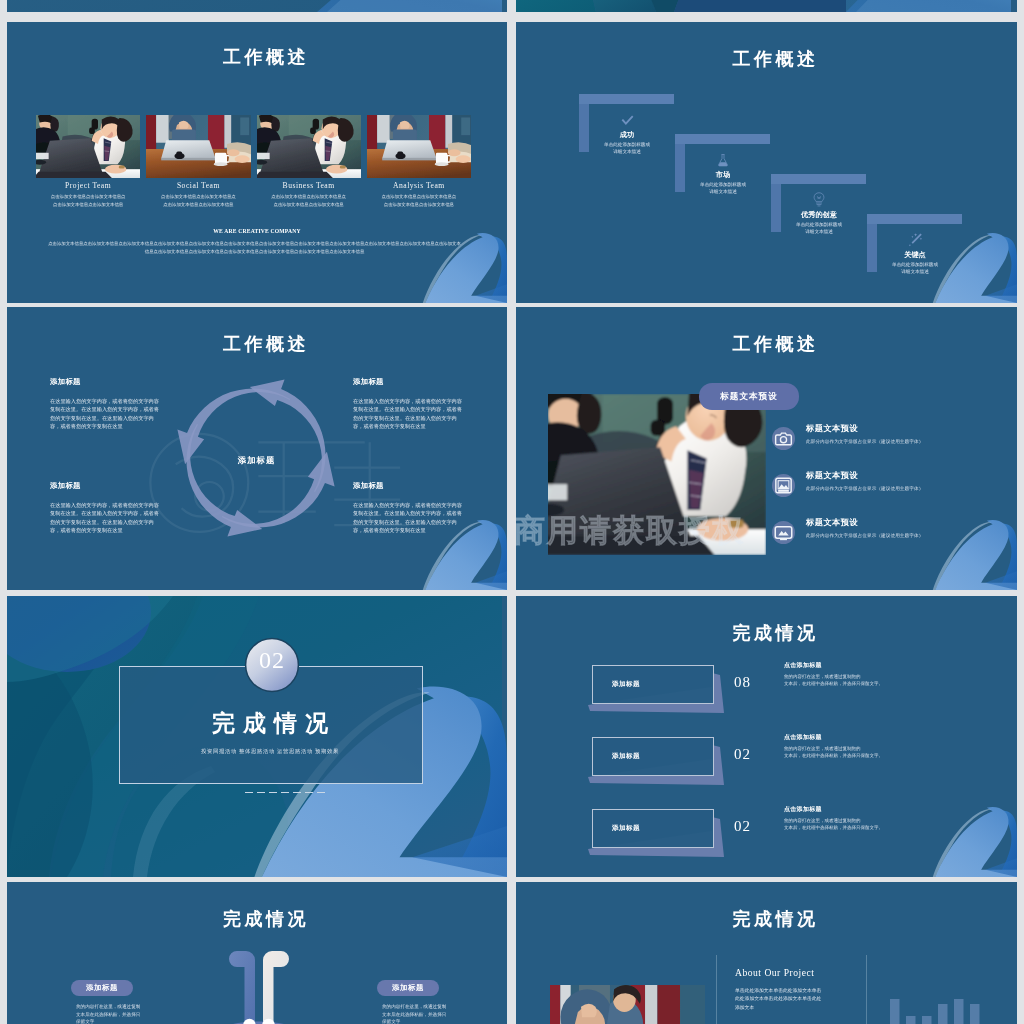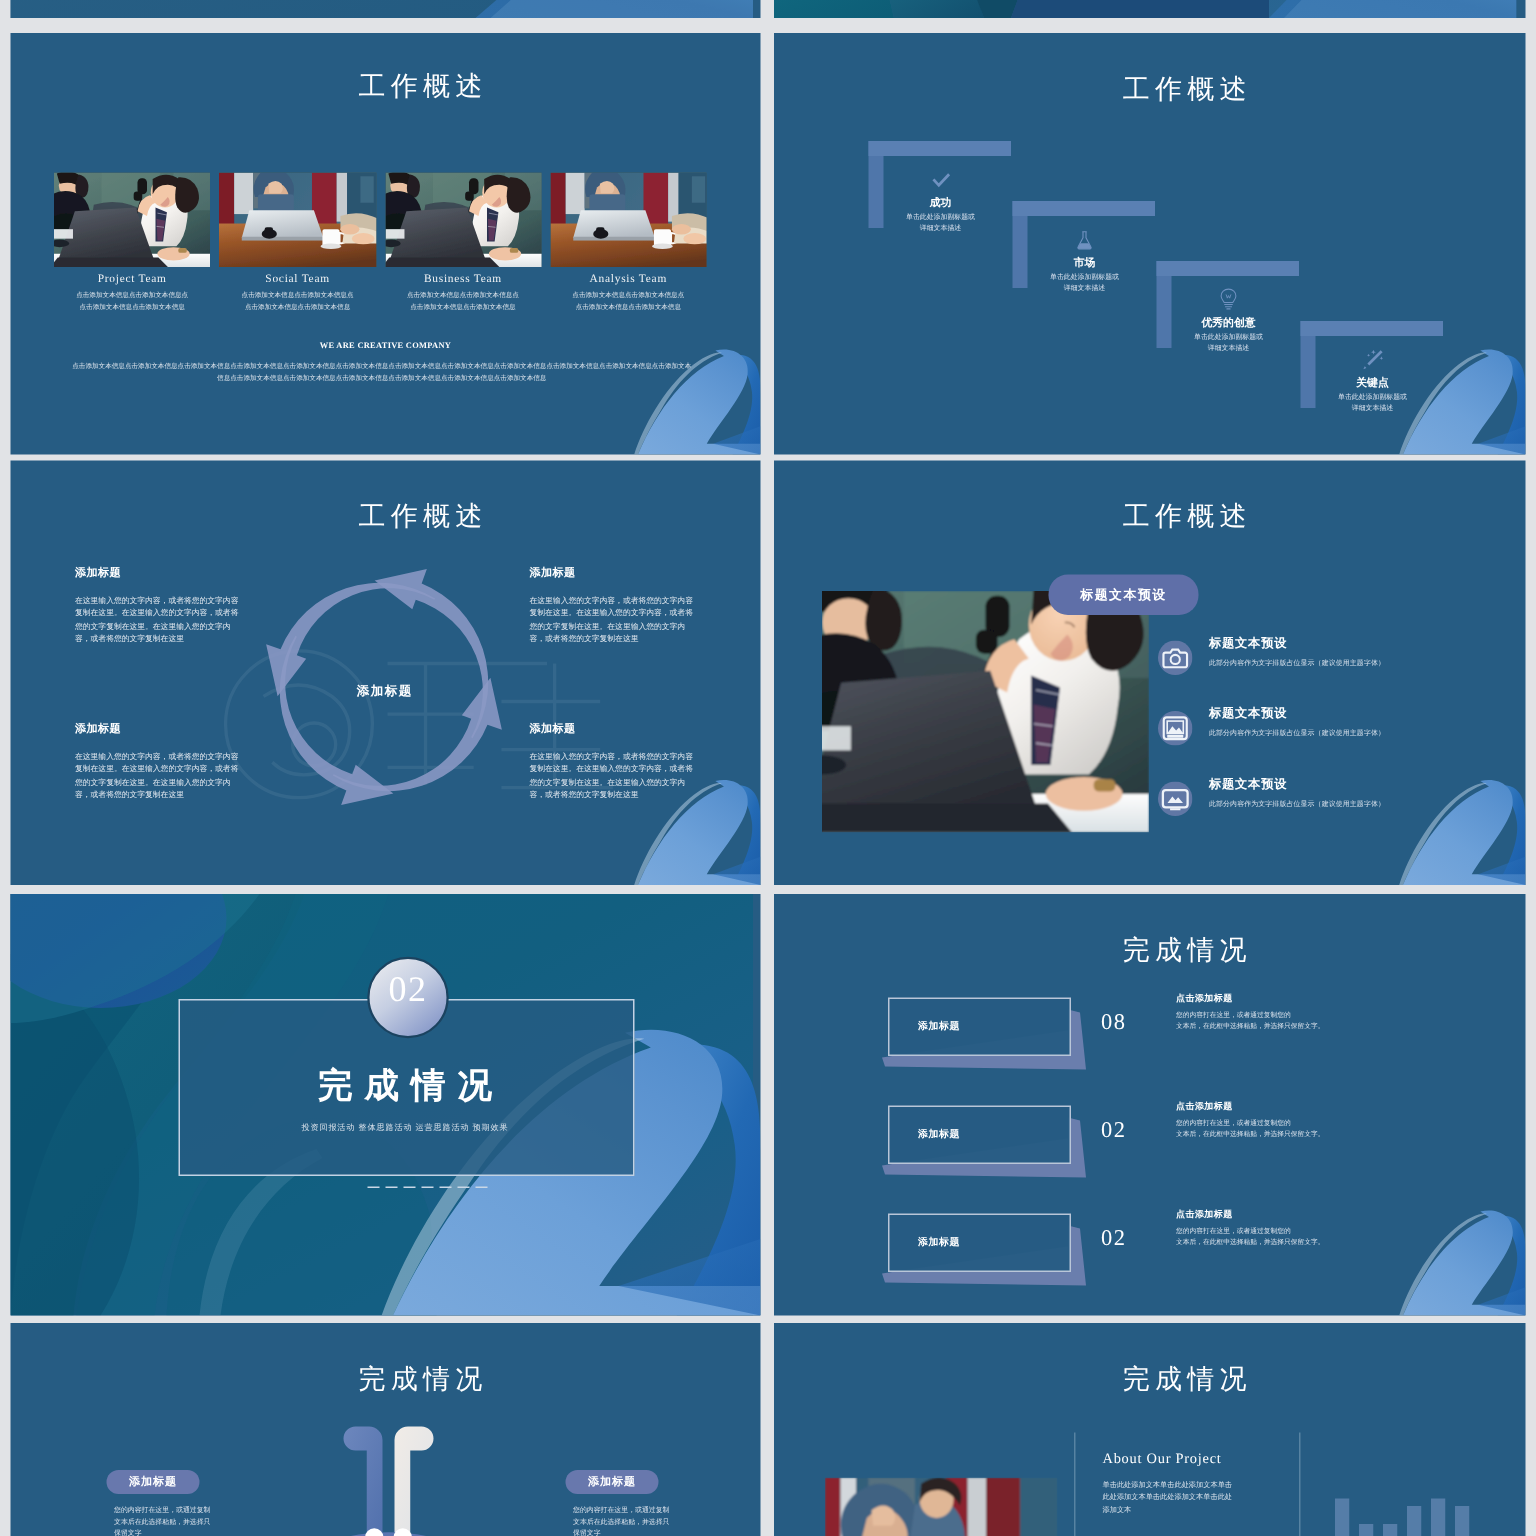--- a/index.html
+++ b/index.html
@@ -5,21 +5,21 @@
 <style>
 html,body{margin:0;padding:0;}
 body{width:1024px;height:1024px;overflow:hidden;background:#e1e3e6;
  font-family:"Liberation Sans",sans-serif;}
 .grid{position:absolute;left:0;top:0;width:1024px;height:1024px;}
 .slide{position:absolute;overflow:hidden;background:#265c83;}
 .sl-l{left:7px;width:500px;}
 .sl-r{left:516px;width:501px;}
 .abs{position:absolute;}
 svg{display:block;}
-.ttl{position:absolute;left:16px;width:100%;box-sizing:border-box;padding-left:18px;text-align:center;color:#fff;font-weight:normal;
+.ttl{position:absolute;left:0;width:100%;box-sizing:border-box;padding-left:18px;text-align:center;color:#fff;font-weight:bold;
  line-height:1;white-space:nowrap;}
 .cen{text-align:center;}
 
 .ph{position:absolute;top:93px;height:63px;overflow:hidden;background:#3b5a63;}
 .ph-cap{position:absolute;color:#f2f4f6;font-family:"Liberation Serif",serif;
  font-size:7.6px;letter-spacing:.5px;text-align:center;}
 .ph-dsc{position:absolute;color:#e3e8ee;font-size:4.4px;line-height:1.72;text-align:center;}
 .s1-fh{position:absolute;width:100%;text-align:center;color:#fff;font-family:"Liberation Serif",serif;
  font-weight:bold;font-size:5.6px;letter-spacing:.2px;}
 .s1-fb{position:absolute;color:#dfe6ee;font-size:4.4px;line-height:1.78;text-align:center;}
@@ -627,20 +627,21 @@
 <linearGradient id="Ec4" x1="0.2" y1="0" x2="0.9" y2="0.8">
  <stop offset="0" stop-color="#86b3e2"></stop>
             <stop offset="1" stop-color="#6da1d9"></stop>
           </linearGradient>
 </defs>
 <path d="M96 16 C120 14 120 38 120 52 L120 108 L94 108 C106 86 114 66 112 50 C110 32 100 22 92 20 Z" fill="url(#Bc4)"></path>
 <path d="M86 17 C52 30 24 66 6 108 L120 108 L120 98 L70 98 C82 78 106 52 108 34 C110 16 94 8 78 12 Z" fill="url(#Ac4)"></path>
 <path d="M84 14 C60 22 42 42 28 66 C18 82 11 96 6 108 L2.5 108 C11 82 30 48 54 28 C66 18 77 13 84 14 Z" fill="#cfe2f5" opacity=".45"></path>
 <path d="M76 98 L120 108 L120 82 Z" fill="url(#Cc4)" opacity=".6"></path>
 </svg>
+<div class="wm4" style="left:-2px;top:203px">商用请获取授权</div>
 </div>
 <div class="slide sl-l" style="top:596px;height:281px">
 <svg class="abs" style="left:0;top:0" width="495" height="281" viewBox="0 0 495 281">
 <defs>
  <linearGradient id="d5base" x1="0.05" y1="0" x2="0.95" y2="1">
   <stop offset="0" stop-color="#0f5f81"></stop>
             <stop offset=".4" stop-color="#125f80"></stop>
   <stop offset=".75" stop-color="#1a5f88"></stop>
             <stop offset="1" stop-color="#275d88"></stop>
           </linearGradient>

